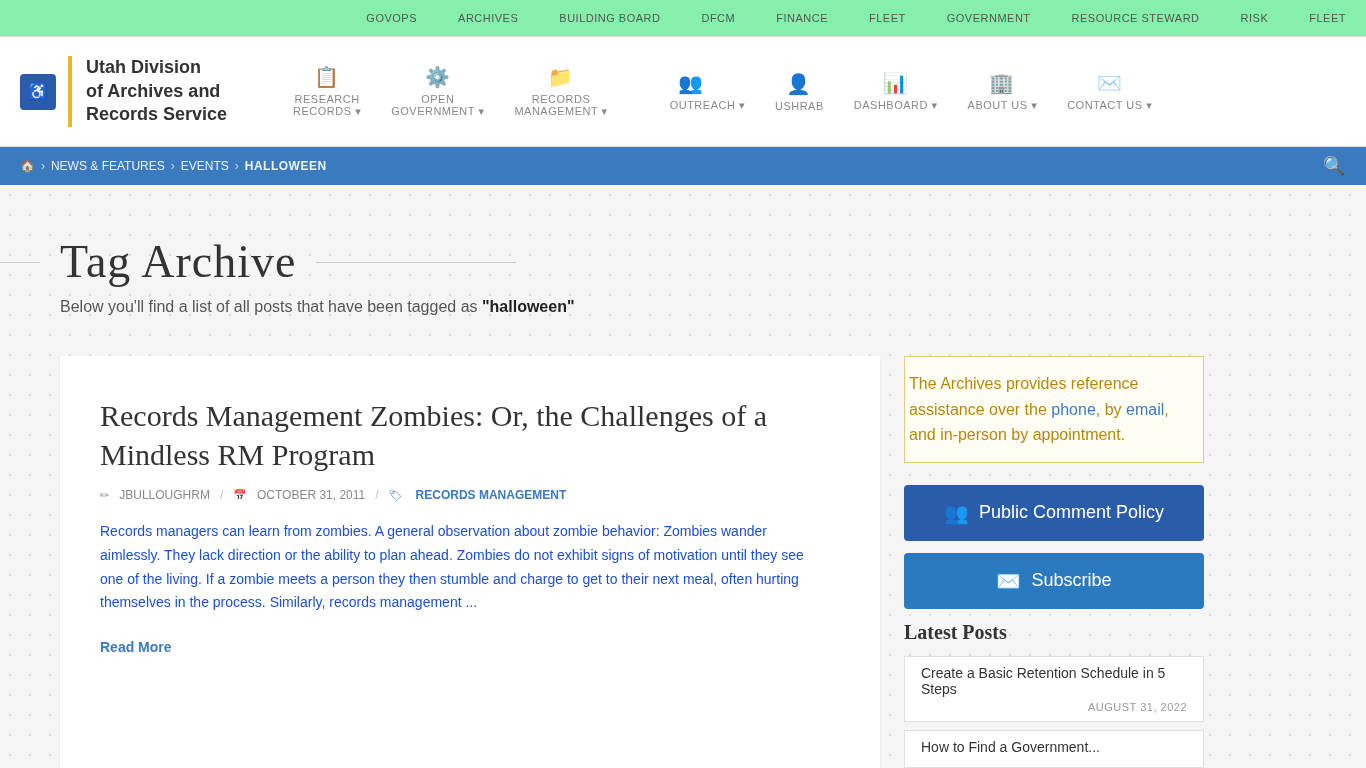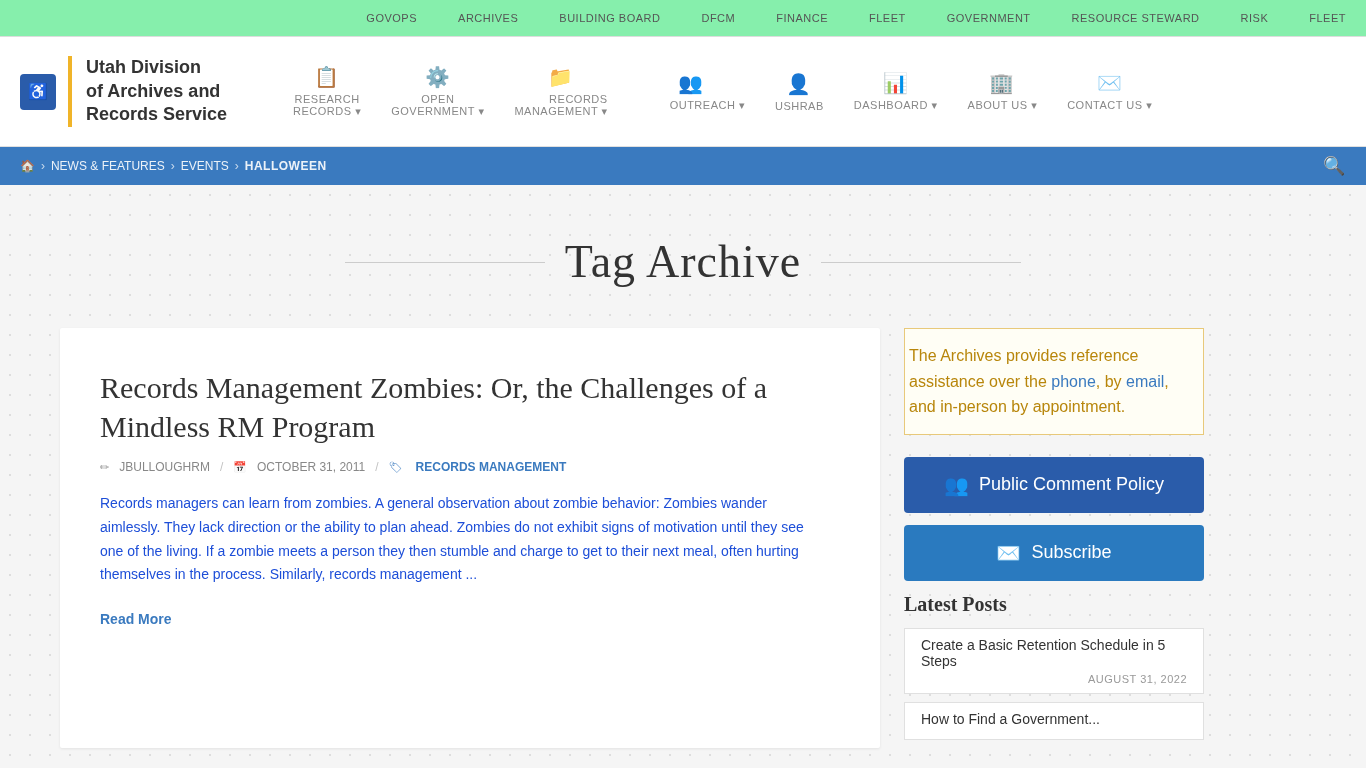--- a/index.html
+++ b/index.html
@@ -107,21 +107,21 @@
     .main-wrapper {
       background: #f5f5f5;
       background-image: radial-gradient(#ddd 1px, transparent 1px);
       background-size: 20px 20px;
       min-height: calc(768px - 160px);
       padding: 30px 60px;
     }
 
     
     .tag-archive-header {
-      text-align: center;
+      text-align: left;
       padding: 20px 0 30px;
     }
     .tag-archive-title {
       font-size: 46px;
       font-weight: 300;
       color: #333;
       font-family: 'Georgia', serif;
       letter-spacing: 1px;
       position: relative;
       display: inline-block;
@@ -297,21 +297,21 @@
     <div class="nav-item">
       <span class="nav-icon">📋</span>
       <span style="text-align:center; font-size:11px;">RESEARCH<br>RECORDS ▾</span>
     </div>
     <div class="nav-item">
       <span class="nav-icon">⚙️</span>
       <span style="text-align:center; font-size:11px;">OPEN<br>GOVERNMENT ▾</span>
     </div>
     <div class="nav-item">
       <span class="nav-icon">📁</span>
-      <span style="text-align:right; font-size:11px;">RECORDS<br>MANAGEMENT ▾</span>
+      <span style="text-align:center; font-size:11px;">RECORDS<br>MANAGEMENT ▾</span>
     </div>
     <div class="nav-item">
       <span class="nav-icon">👥</span>
       <span style="text-align:center; font-size:11px;margin-left:32px;">OUTREACH ▾</span>
     </div>
     <div class="nav-item">
       <span class="nav-icon">👤</span>
       <span style="text-align:center; font-size:11px;">USHRAB</span>
     </div>
     <div class="nav-item">
@@ -339,20 +339,24 @@
     <span class="separator">›</span>
     <span class="current">HALLOWEEN</span>
   </div>
   <span class="search-icon-bar">🔍</span>
 </div>
 
 <div class="main-wrapper">
 
   <div class="tag-archive-header">
     <h1 class="tag-archive-title">Tag Archive</h1>
+    <p class="tag-archive-subtitle">
+      <span>Below you'll find a list of all posts that have been tagged as</span>
+      <strong> <span>"halloween"</span></strong>
+    </p>
   </div>
 
   <div class="content-grid">
 
     <div class="article-card">
       <h2 class="article-title">Records Management Zombies: Or, the Challenges of a Mindless RM Program</h2>
       <div class="article-meta">
         <span class="icon">✏</span>
         <span>JBULLOUGHRM</span>
         <span class="separator">/</span>

